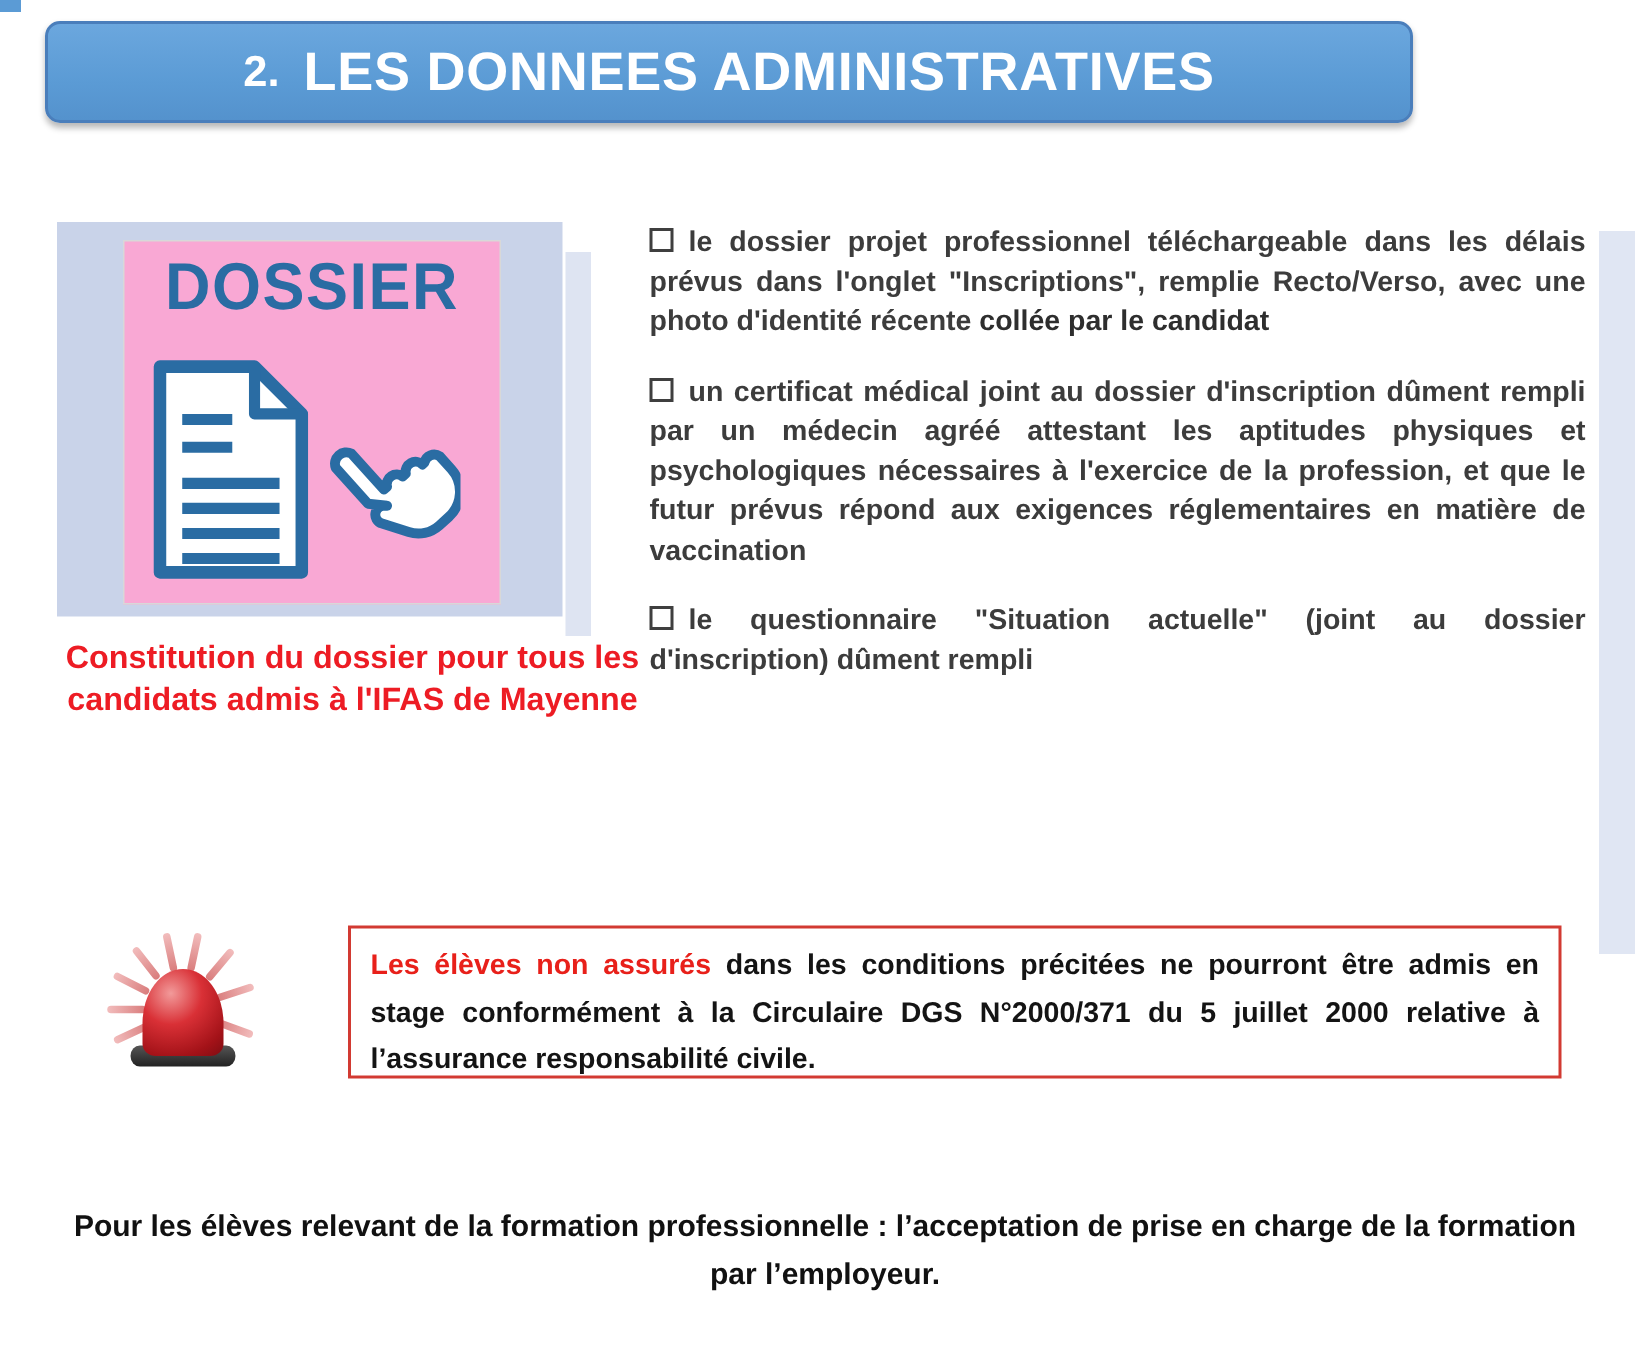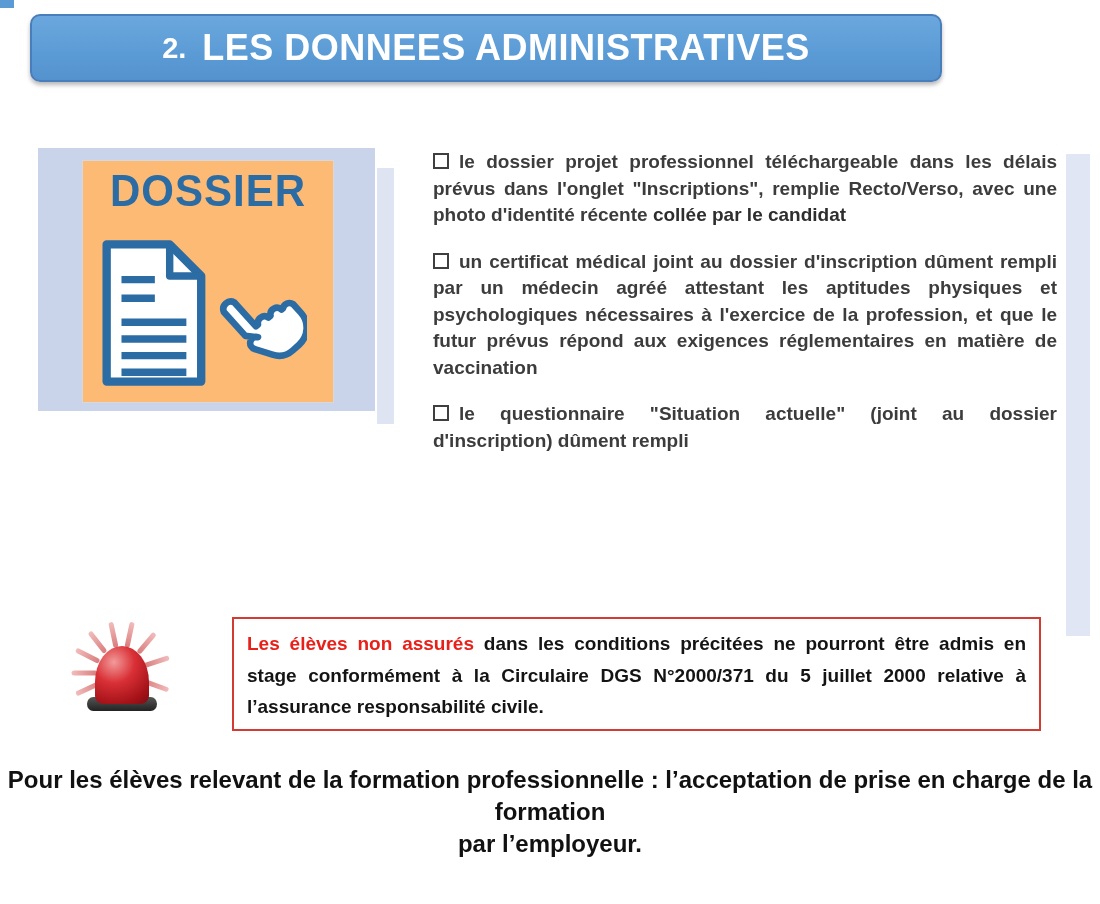--- a/index.html
+++ b/index.html
@@ -14,21 +14,21 @@
           background:linear-gradient(180deg,#6ba7de 0%,#5b9bd5 60%,#5492cd 100%);
           border:2px solid #4a7ebb;border-radius:10px;box-shadow:0 3px 4px rgba(0,0,0,.28);
           display:flex;align-items:center;justify-content:center;}
   .banner-num{color:#fff;font-weight:bold;font-size:29px;margin-right:16px;}
   .banner-title{color:#fff;font-weight:bold;font-size:36px;letter-spacing:.5px;}
 
   
   .fig-bg{position:absolute;left:38px;top:148px;width:337px;height:263px;background:#c9d3e9;}
   .fig-shadow{position:absolute;left:377px;top:168px;width:17px;height:256px;background:#dee4f2;}
   .strip-right{position:absolute;left:1066px;top:154px;width:24px;height:482px;background:#e0e6f3;}
-  .fig-card{position:absolute;left:82px;top:160px;width:250px;height:241px;background:#fdba74;
+  .fig-card{position:absolute;left:82px;top:160px;width:250px;height:241px;background:#f9a8d4;
             border:1px solid #d8d8d8;}
   .logo1{margin-top:9px;text-align:center;font-weight:bold;font-size:42px;line-height:42px;
          color:#2a6ca3;letter-spacing:1px;transform:scaleY(1.05);}
   .logo2{text-align:center;font-weight:bold;font-size:26px;line-height:27px;color:#2a6ca3;
          letter-spacing:-.5px;}
   .doc-svg{position:absolute;left:14px;top:76px;}
   .hand-svg{position:absolute;left:120px;top:118px;}
   .fig-caption{position:absolute;left:30px;top:424px;width:410px;text-align:center;
                color:#ed1c24;font-weight:bold;font-size:21.5px;line-height:28px;}
 
@@ -43,28 +43,28 @@
   .siren{position:absolute;left:45px;top:618px;width:150px;height:100px;}
   .ray{position:absolute;left:74px;top:42px;width:5px;height:26px;border-radius:3px;
        background:linear-gradient(to top,#d97c7c,#f2bdbd);}
   .dome{position:absolute;left:50px;top:28px;width:54px;height:58px;
         background:radial-gradient(circle at 35% 28%,#f29a9a 0%,#d93036 38%,#a31218 78%,#7e0d12 100%);
         border-radius:27px 27px 9px 9px / 36px 36px 8px 8px;}
   .base{position:absolute;left:42px;top:79px;width:70px;height:14px;
         background:linear-gradient(#565656,#222);border-radius:8px/9px;}
 
   
-  .alert{position:absolute;left:232px;top:617px;width:809px;height:114px;box-sizing:border-box;
+  .alert{position:absolute;left:232px;top:617px;width:809px;height:102px;box-sizing:border-box;
          border:2px solid #d23a32;padding:9px 13px;background:#fff;}
   .alert-text{font-size:19px;font-weight:bold;line-height:31.5px;text-align:justify;color:#141414;}
   .alert-red{color:#e8201a;}
 
   
-  .footer{position:absolute;left:0;top:764px;width:1100px;text-align:center;
-          font-weight:bold;font-size:24px;line-height:32px;color:#111;}
+  .footer{position:absolute;left:0;top:802px;width:1100px;text-align:center;
+          font-weight:bold;font-size:20px;line-height:32px;color:#111;}
 </style>
 </head>
 <body>
 
 <div class="page">
 
   <div class="corner"></div>
 
   <div class="banner">
     <span class="banner-num">2.</span>
@@ -87,20 +87,21 @@
       <line x1="26" y1="128" x2="96" y2="128" stroke="#2a6ca3" stroke-width="8"></line>
       <line x1="26" y1="146" x2="96" y2="146" stroke="#2a6ca3" stroke-width="8"></line>
     </svg>
     <svg class="hand-svg" viewBox="0 0 110 110" width="104" height="104">
       <g transform="rotate(-42 55 55)">
         <path d="M44 18 a8 8 0 0 1 15 0 v34 h3 a7 7 0 0 1 13 2 h3 a7 7 0 0 1 13 3 h2 a7 7 0 0 1 11 4 v12 a24 24 0 0 1 -24 24 h-9 a22 22 0 0 1 -19 -11 l-10 -17 a6.5 6.5 0 0 1 11 -7 l-9 -10 z" fill="#fff" stroke="#2a6ca3" stroke-width="7" stroke-linejoin="round" stroke-linecap="round"></path>
       </g>
     </svg>
   </div>
 
+  <div class="fig-caption">Constitution du dossier pour tous les candidats admis à l'IFAS de Mayenne</div>
 
   <div class="col">
     <p class="item">
       <span class="chk"></span><span>le dossier projet professionnel téléchargeable dans les délais prévus dans l'onglet "Inscriptions", remplie Recto/Verso, avec une photo d'identité récente </span><b>collée par le candidat</b>
     </p>
     <p class="item">
       <span class="chk"></span><span>un certificat médical joint au dossier d'inscription dûment rempli par un médecin agréé attestant les aptitudes physiques et psychologiques nécessaires à l'exercice de la profession, et que le futur prévus répond aux exigences réglementaires en matière de vaccination</span>
     </p>
     <p class="item">
       <span class="chk"></span><span>le questionnaire "Situation actuelle" (joint au dossier d'inscription) dûment rempli</span>

